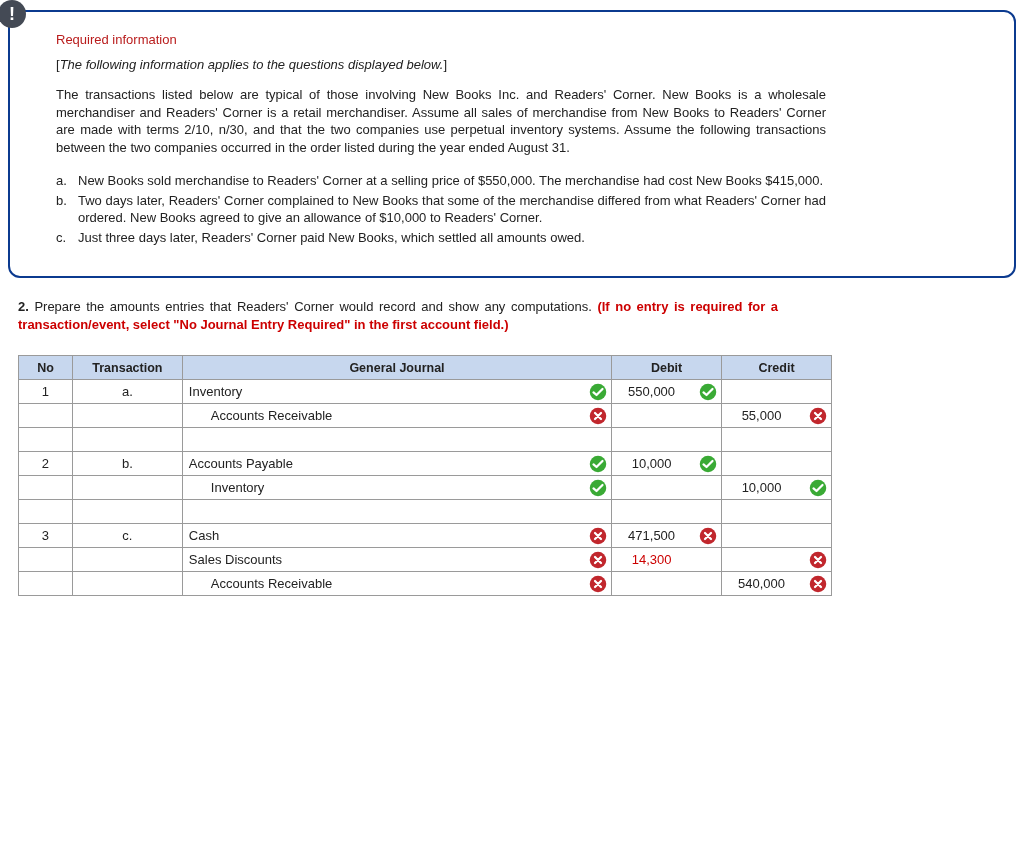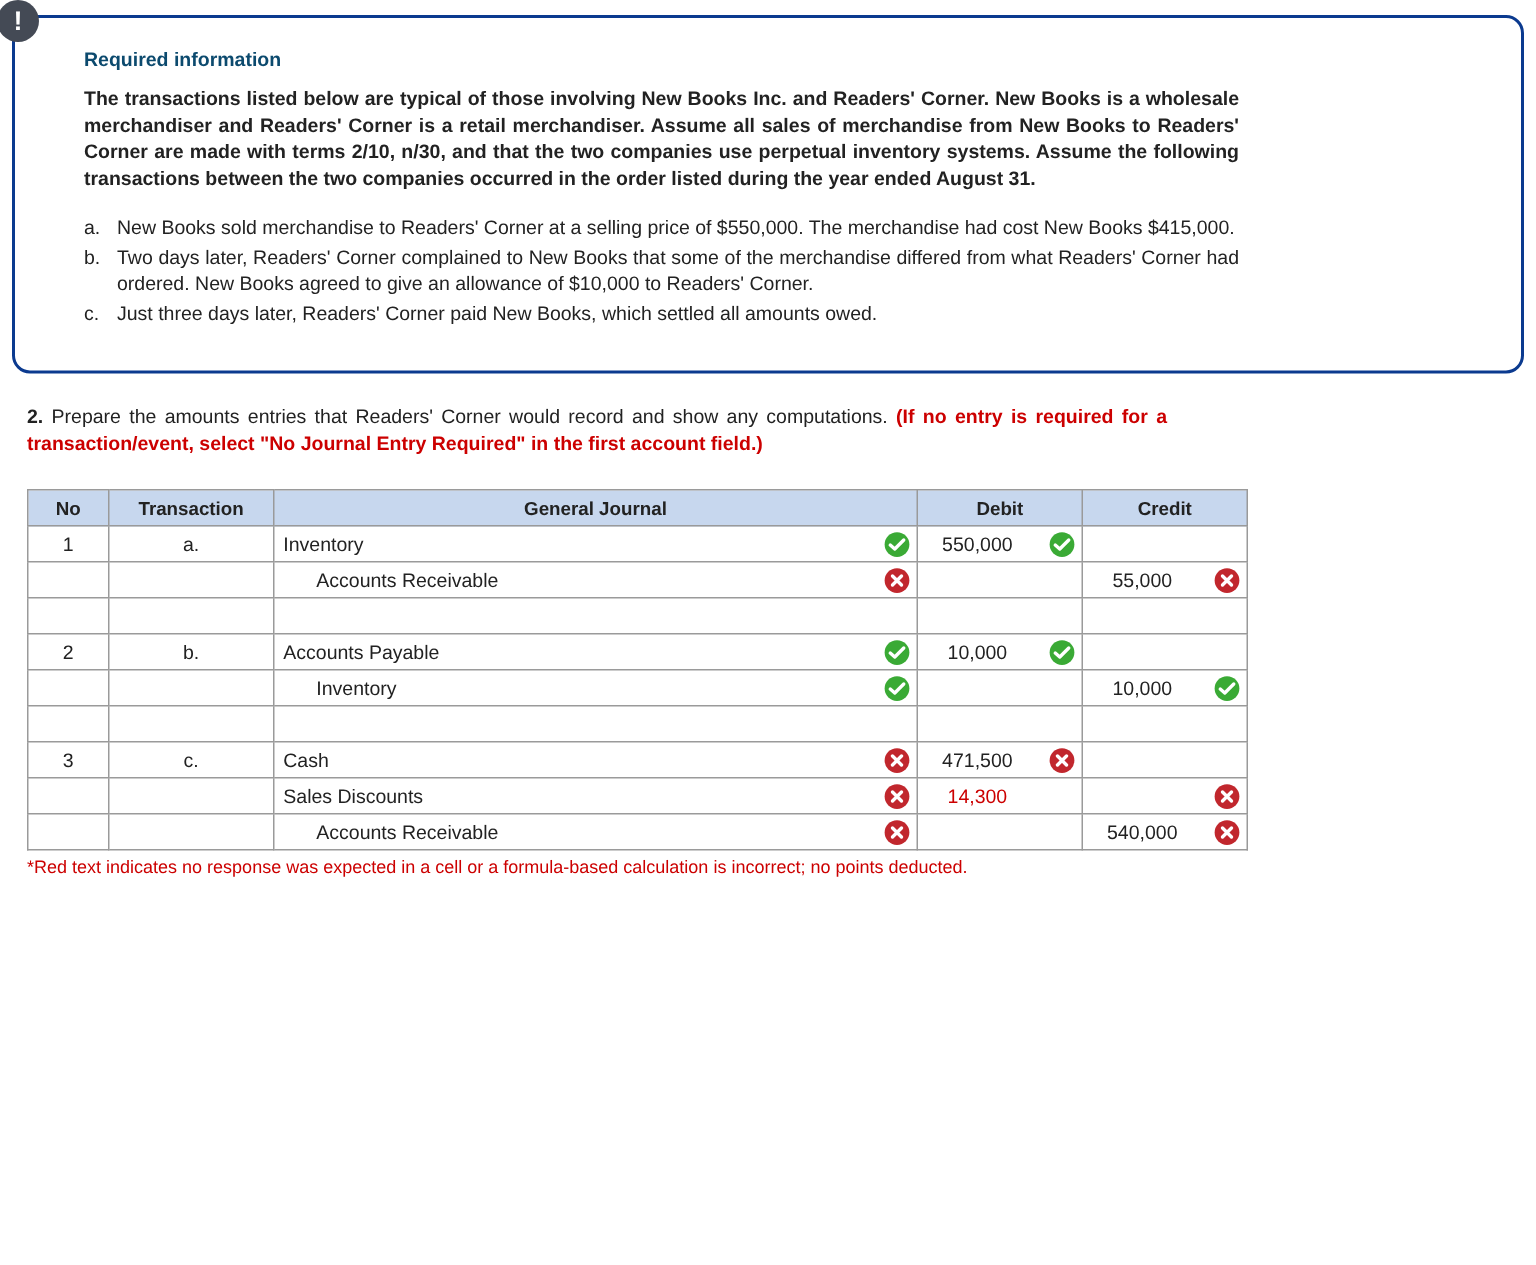--- a/index.html
+++ b/index.html
@@ -17,23 +17,23 @@
     top: -12px; left: -12px;
     width: 28px; height: 28px;
     background: #444a55;
     color: #fff;
     border-radius: 50%;
     font-weight: bold;
     font-size: 18px;
     display: flex; align-items: center; justify-content: center;
     line-height: 1;
   }
-  .req-heading { color: #0c4a6e; font-weight: bold; margin-bottom: 10px; }
+  .req-heading { color: #b91c1c; font-weight: normal; margin-bottom: 10px; }
   .applies { font-style: italic; margin-bottom: 14px; }
-  .body-para { text-align: justify; max-width: 770px; margin-bottom: 16px; line-height: 1.35; font-weight: bold; }
+  .body-para { text-align: justify; max-width: 770px; margin-bottom: 16px; line-height: 1.35; }
   .tx-list { max-width: 770px; }
   .tx-list .item { display: flex; text-align: justify; margin-bottom: 2px; line-height: 1.35; }
   .tx-list .item .mk { width: 22px; flex: 0 0 22px; }
   .tx-list .item .txt { flex: 1; }
   .question { margin: 0 18px 22px 18px; max-width: 760px; text-align: justify; line-height: 1.35; }
   .question .qnum { font-weight: bold; }
   .question .hint { color: #c00; font-weight: bold; }
 
   
   .jwrap { margin: 0 18px; }
@@ -72,20 +72,23 @@
   .footnote { color: #c00; font-size: 12px; margin-top: 4px; }
 </style>
 </head>
 <body>
 
 <div class="page">
 
   <div class="info-box">
     <div class="bang-badge">!</div>
     <div class="req-heading">Required information</div>
+    <div class="applies">
+      <span style="font-style:normal">[</span><span>The following information applies to the questions displayed below.</span><span style="font-style:normal">]</span>
+    </div>
     <div class="body-para">The transactions listed below are typical of those involving New Books Inc. and Readers' Corner. New Books is a wholesale merchandiser and Readers' Corner is a retail merchandiser. Assume all sales of merchandise from New Books to Readers' Corner are made with terms 2/10, n/30, and that the two companies use perpetual inventory systems. Assume the following transactions between the two companies occurred in the order listed during the year ended August 31.</div>
     <div class="tx-list">
       <div class="item">
         <div class="mk">a.</div>
         <div class="txt">New Books sold merchandise to Readers' Corner at a selling price of $550,000. The merchandise had cost New Books $415,000.</div>
       </div>
       <div class="item">
         <div class="mk">b.</div>
         <div class="txt">Two days later, Readers' Corner complained to New Books that some of the merchandise differed from what Readers' Corner had ordered. New Books agreed to give an allowance of $10,000 to Readers' Corner.</div>
       </div>
@@ -376,16 +379,15 @@
                   <svg class="mark xx" viewBox="0 0 24 24">
                     <circle cx="12" cy="12" r="11"></circle>
                     <path d="M8 8 L16 16 M16 8 L8 16"></path>
                   </svg>
                 </div>
               </div>
             </td>
           </tr>
         </tbody>
     </table>
-    <div class="footnote">*Red text indicates no response was expected in a cell or a formula-based calculation is incorrect; no points deducted.</div>
   </div>
 
 </div>
 
 </body></html>

